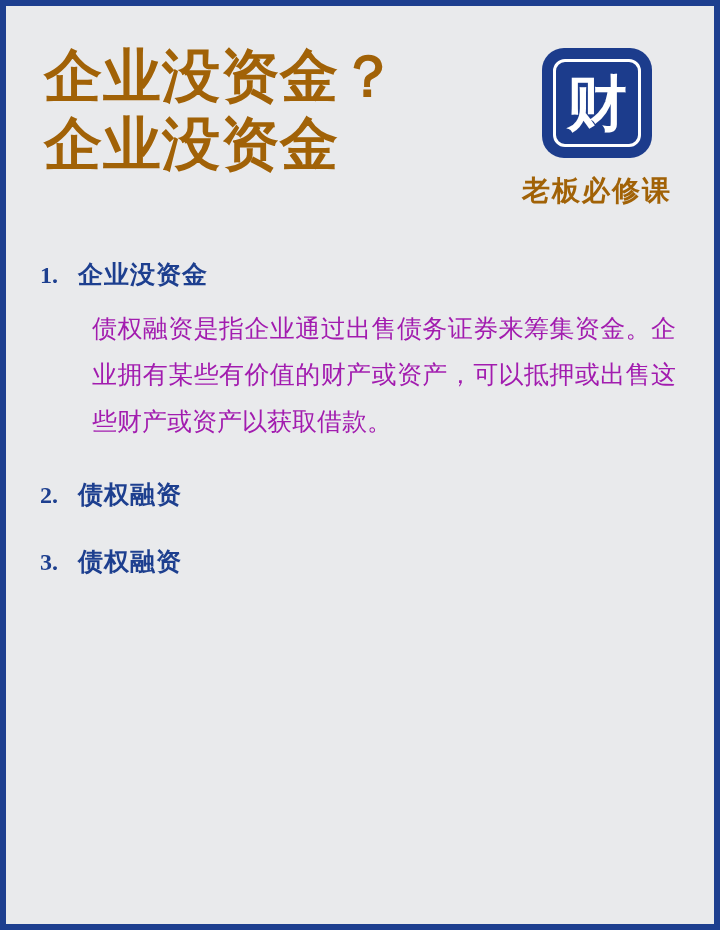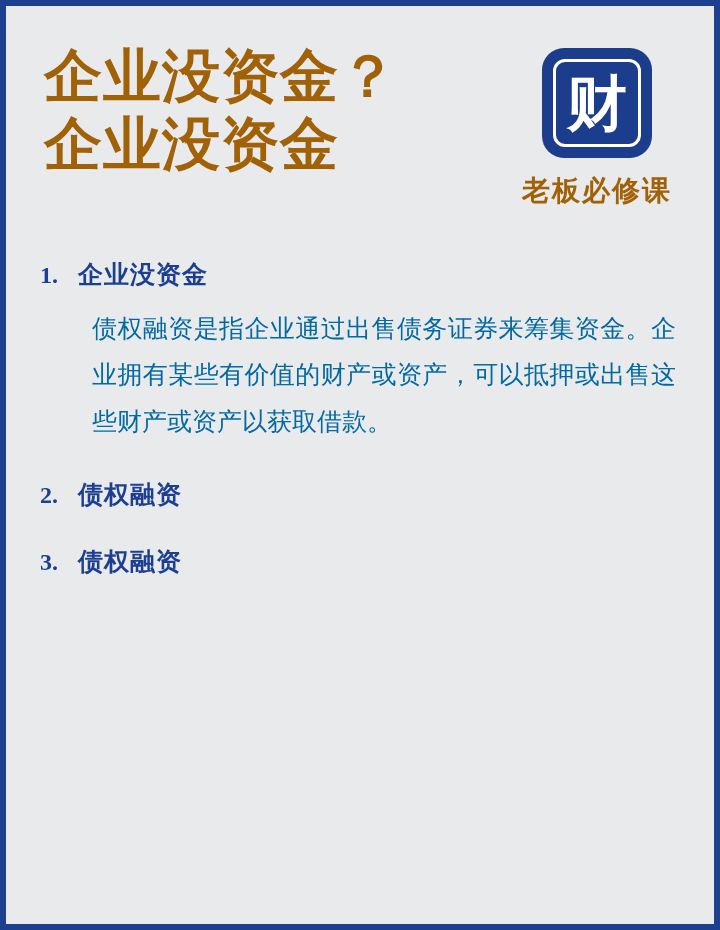--- a/index.html
+++ b/index.html
@@ -102,21 +102,21 @@
     flex: 0 0 38px;
     color: #1d3f8f;
     font-size: 24px;
     font-weight: bold;
     font-family: "Liberation Serif", serif;
   }
   .item-title {
     letter-spacing: 1px;
   }
   .item-body {
-    color: #0369a1;
+    color: #a21caf;
     font-size: 25px;
     line-height: 1.85;
     padding-left: 52px;
     padding-right: 4px;
     text-align: justify;
   }
 </style>
 </head>
 <body>
 

